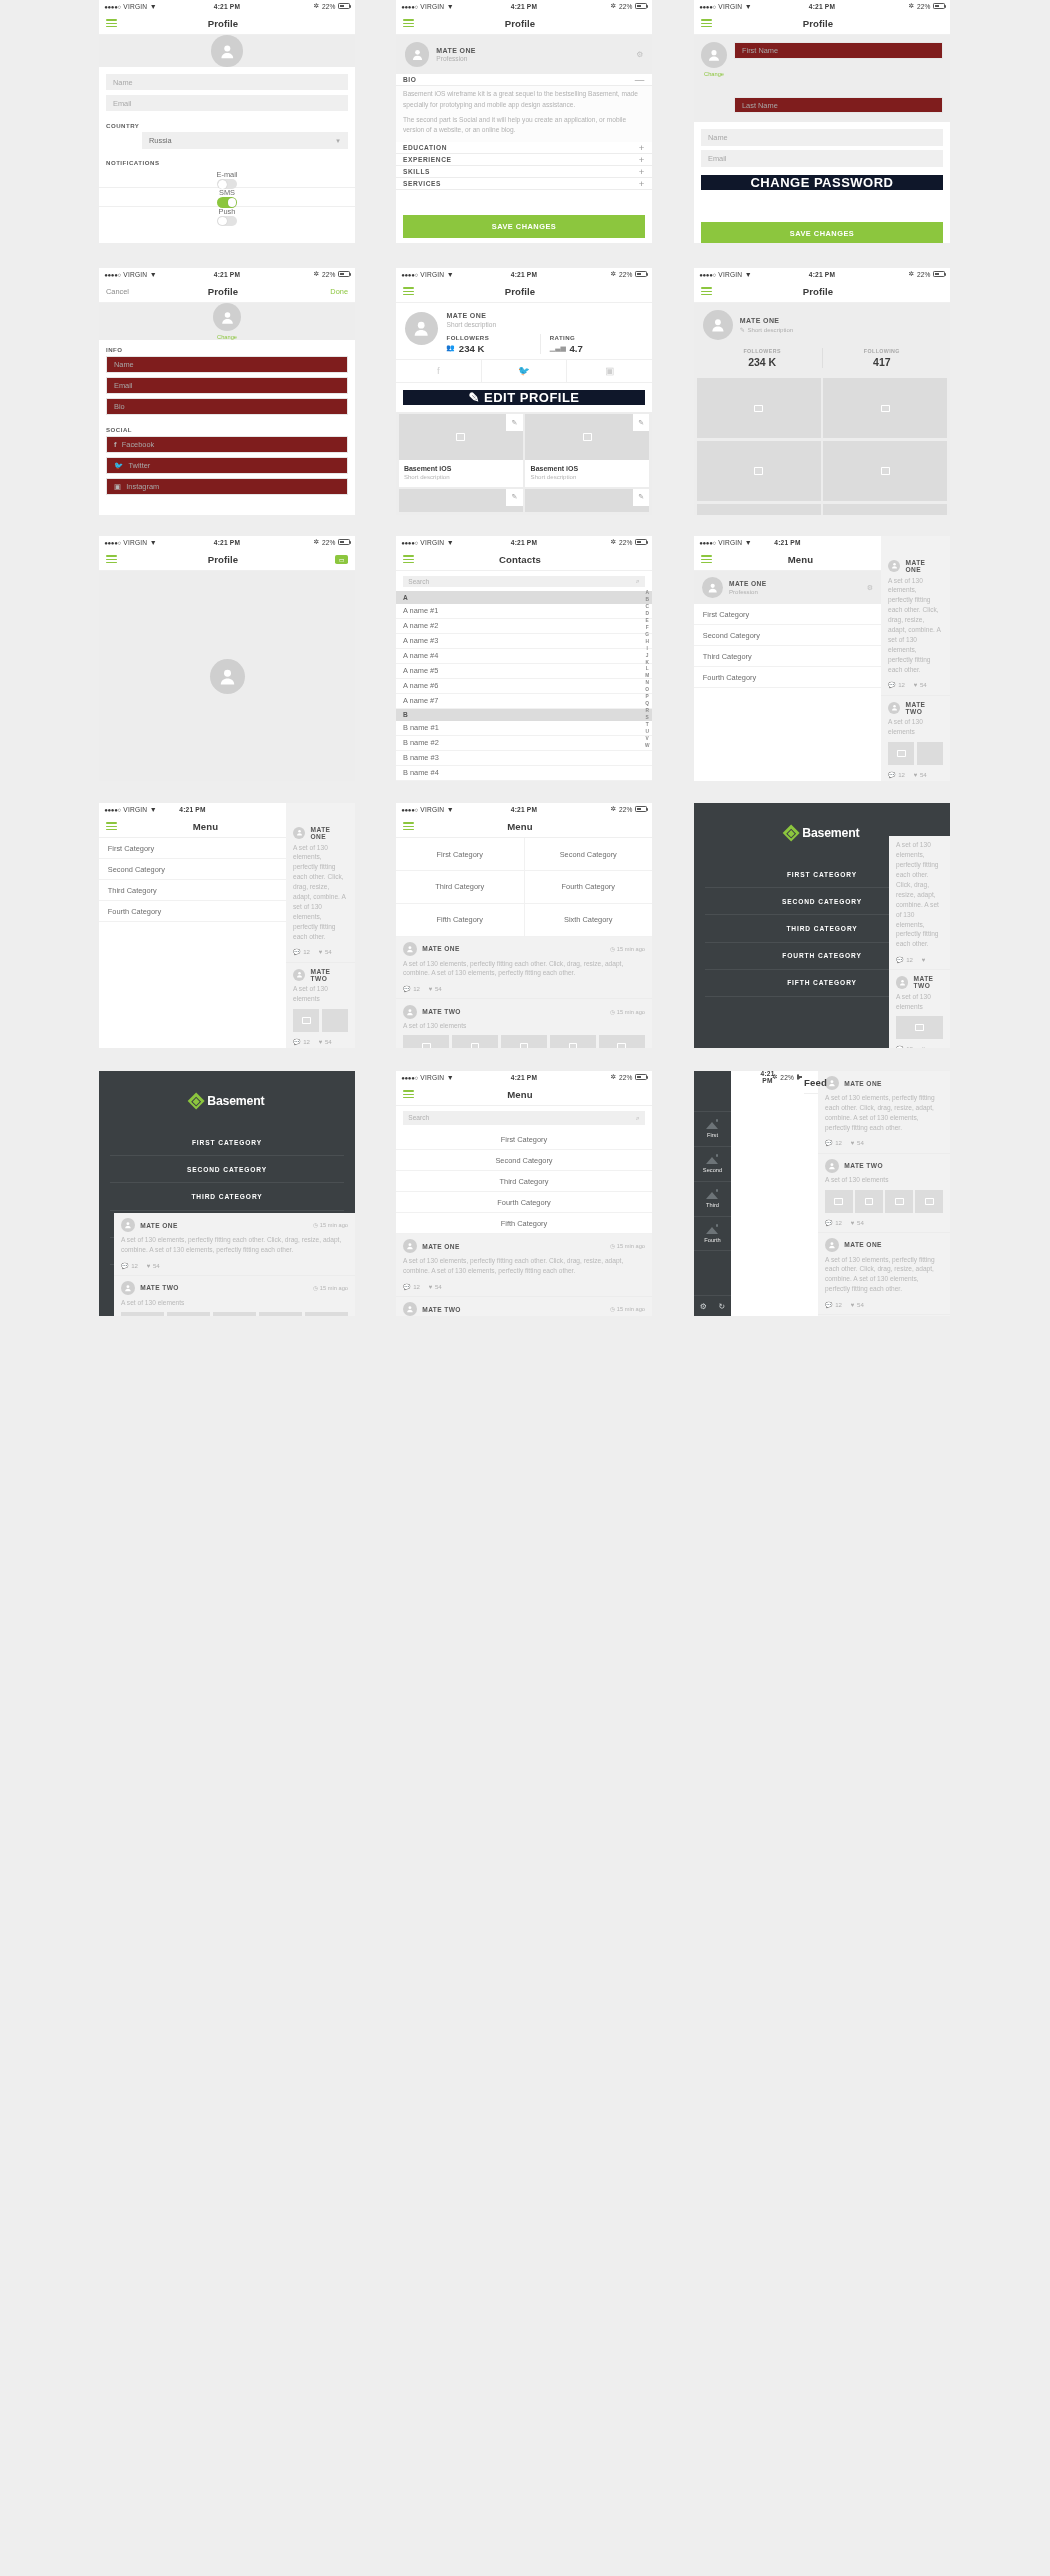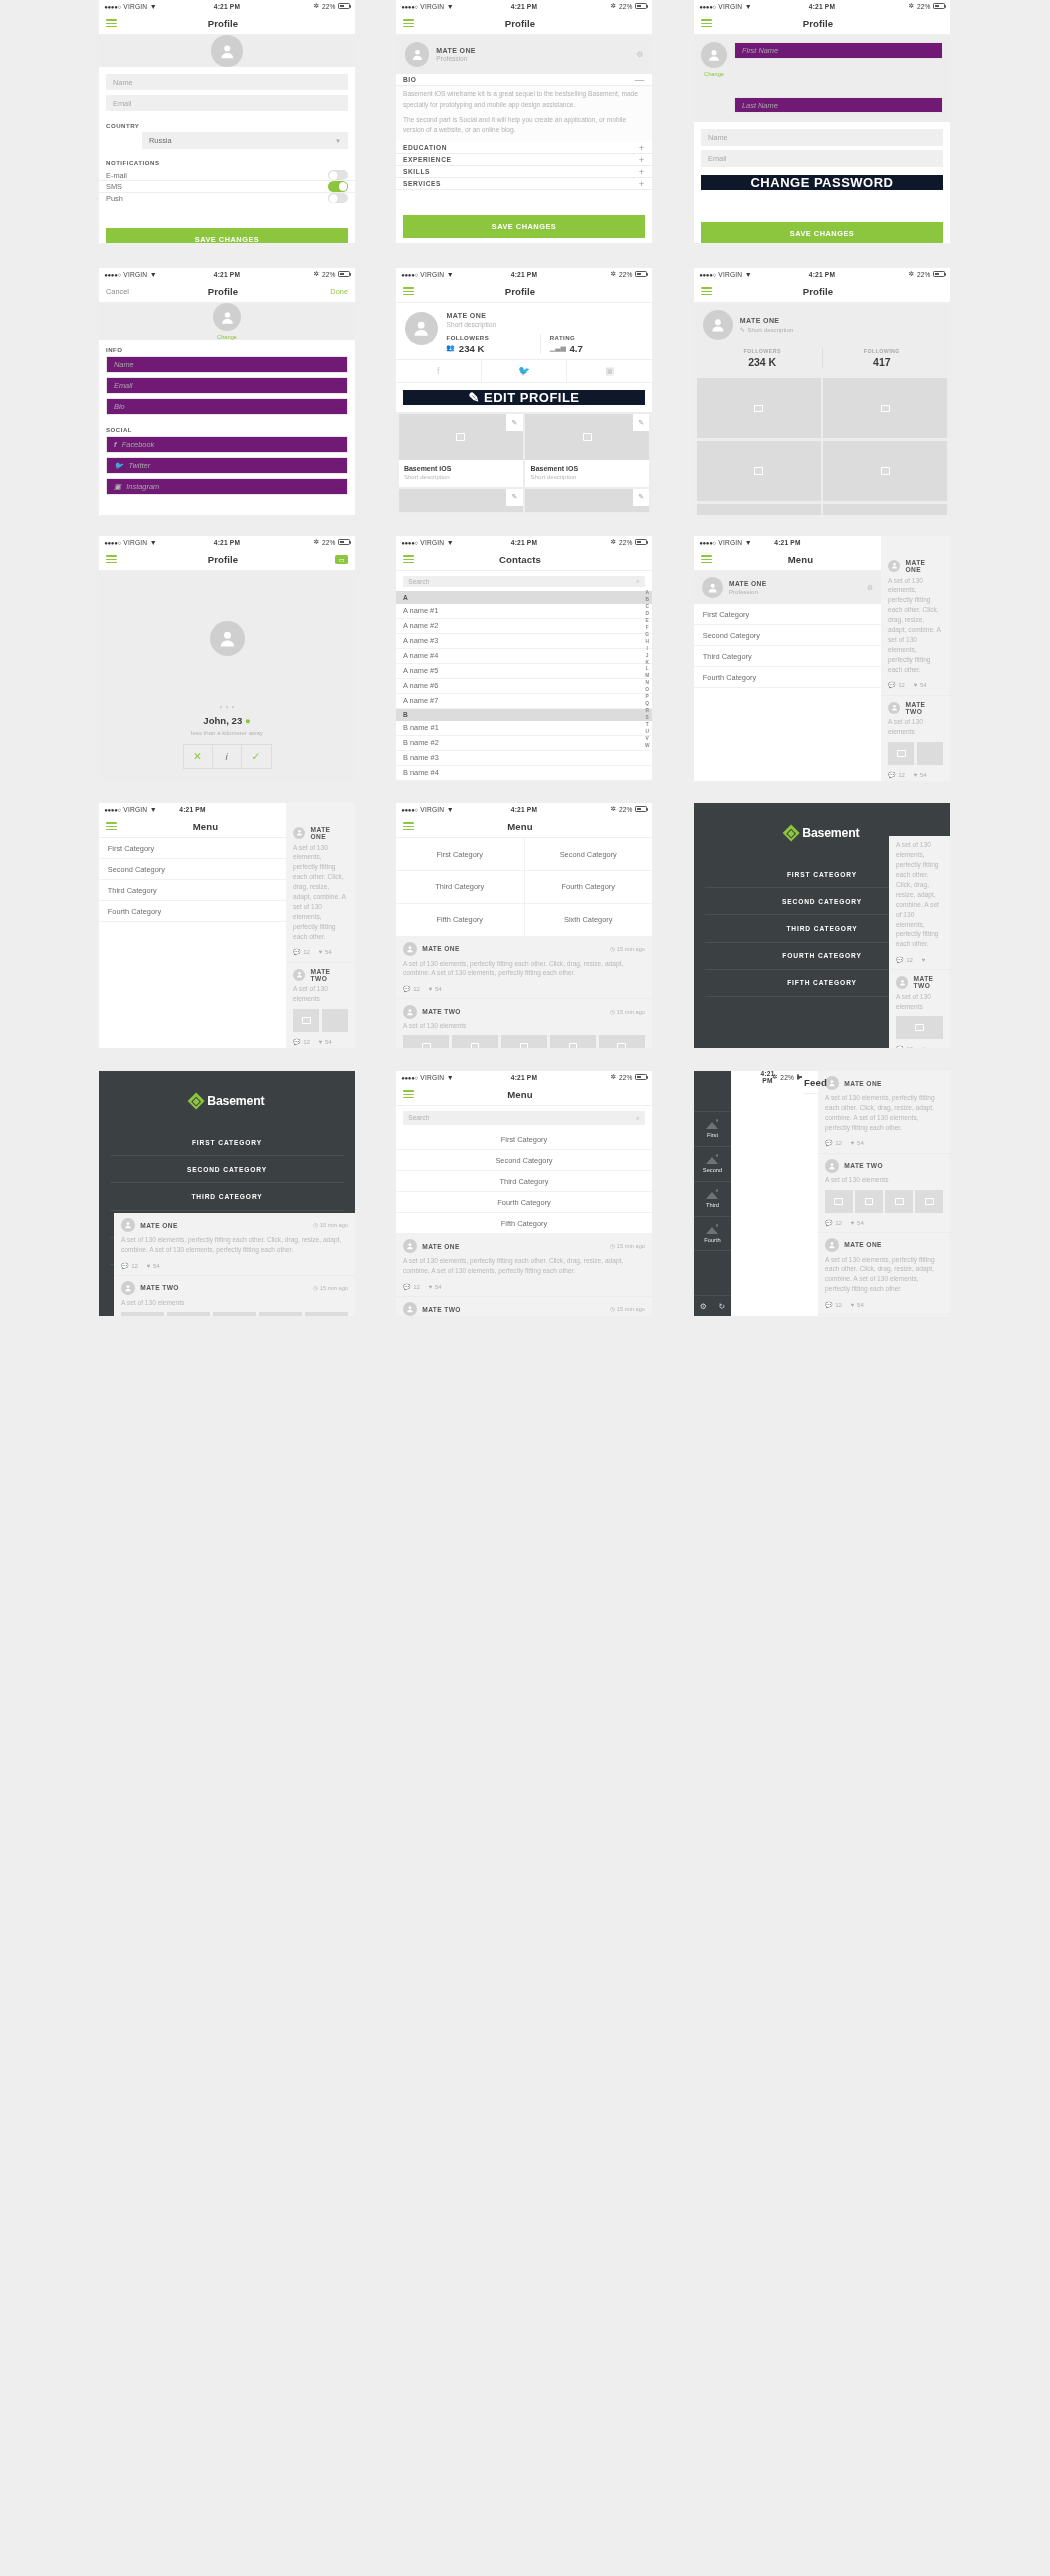--- a/index.html
+++ b/index.html
@@ -54,29 +54,30 @@
   
   .avatar-circle{
     border-radius:50%; background:#cfcfcf; display:flex;
     align-items:center; justify-content:center; flex:0 0 auto;
   }
   .hero { background:#ededed; display:flex; align-items:center; justify-content:center;}
   .field{
     background:#efefef; height:16.6px; display:flex; align-items:center;
     padding:0 7px; font-size:7.4px; color:#a8a8a8; margin-bottom:4.4px;
   }
-  .field.white{background:#701a75;border:0.9px solid #e6e6e6;font-style:italic;}
+  .field.white{background:#7f1d1d;border:0.9px solid #e6e6e6;}
   .sec-label{
     font-size:6.1px; font-weight:bold; color:#5c5c5c; letter-spacing:0.5px;
     padding:6.1px 7px 3.5px;
   }
   .row-line{
     display:flex; align-items:center; justify-content:space-between;
     padding:0 7px; height:18.4px; font-size:7.4px; color:#6d6d6d;
     border-bottom:0.9px solid #efefef;
+    flex-direction:column;
   }
   .toggle{
     width:20px;height:10.5px;border-radius:6.1px;background:#e2e2e2;position:relative;flex:0 0 auto;
   }
   .toggle i{position:absolute;top:0.9px;left:0.9px;width:8.8px;height:8.8px;border-radius:50%;background:#fff;box-shadow:0 0 0.9px rgba(0,0,0,.25);}
   .toggle.on{background:#8cc63e;}
   .toggle.on i{left:10.5px;}
   .btn-green{
     background:#8cc63e;color:#fff;text-align:center;font-size:7.4px;font-weight:bold;
     letter-spacing:0.5px;padding:7px 0;margin-top:25px;
@@ -583,36 +584,20 @@
     <div class="title">Profile</div>
     <div class="nav-right" style="background:#8cc63e;color:#fff;padding:0.9px 3.5px;border-radius:1.8px;font-size:6.1px;">▭</div>
   </div>
   <div style="flex:1;background:#ededed;display:flex;align-items:center;justify-content:center;">
     <div class="avatar-circle" style="width:35px;height:35px;">
           <svg width="19" height="19" viewBox="0 0 24 24">
             <circle cx="12" cy="8" r="4.4" fill="#fff"></circle>
             <path d="M3.5 22c0-4.8 3.8-7.6 8.5-7.6s8.5 2.8 8.5 7.6z" fill="#fff"></path>
           </svg>
         </div>
-  </div>
-  <div style="background:#ededed;padding:0 0 12.3px;text-align:center;">
-    <div style="display:flex;gap:3.5px;justify-content:center;margin-bottom:7px;">
-      <i style="width:2.6px;height:2.6px;border-radius:50%;background:#c2c2c2;display:block;"></i>
-      <i style="width:2.6px;height:2.6px;border-radius:50%;background:#c2c2c2;display:block;"></i>
-      <i style="width:2.6px;height:2.6px;border-radius:50%;background:#c2c2c2;display:block;"></i>
-    </div>
-    <div style="font-size:9.6px;font-weight:bold;color:#3b3b3b;"><span>John, 23</span> <span style="color:#8cc63e;">●</span></div>
-    <div style="font-size:6.1px;color:#b5b5b5;margin-top:2.6px;">less than a kilometer away</div>
-    <div style="display:flex;justify-content:center;margin-top:7.9px;">
-      <div style="display:flex;border:0.9px solid #dcdcdc;">
-        <div style="width:29px;height:23px;display:flex;align-items:center;justify-content:center;color:#8cc63e;font-size:10.5px;border-right:0.9px solid #dcdcdc;">✕</div>
-        <div style="width:29px;height:23px;display:flex;align-items:center;justify-content:center;color:#6d6d6d;font-size:9.6px;font-style:italic;border-right:0.9px solid #dcdcdc;">i</div>
-        <div style="width:29px;height:23px;display:flex;align-items:center;justify-content:center;color:#8cc63e;font-size:10.5px;">✓</div>
-      </div>
-    </div>
   </div>
 </div>
 
 <div class="phone" style="left:396px;top:536px;height:245px;display:flex;flex-direction:column;position:absolute;">
   <div class="statusbar">
     <div class="sb-left">
           <span class="dots">●●●●○</span>
           <span>VIRGIN</span>
           <span class="wifi">▼</span>
         </div>

